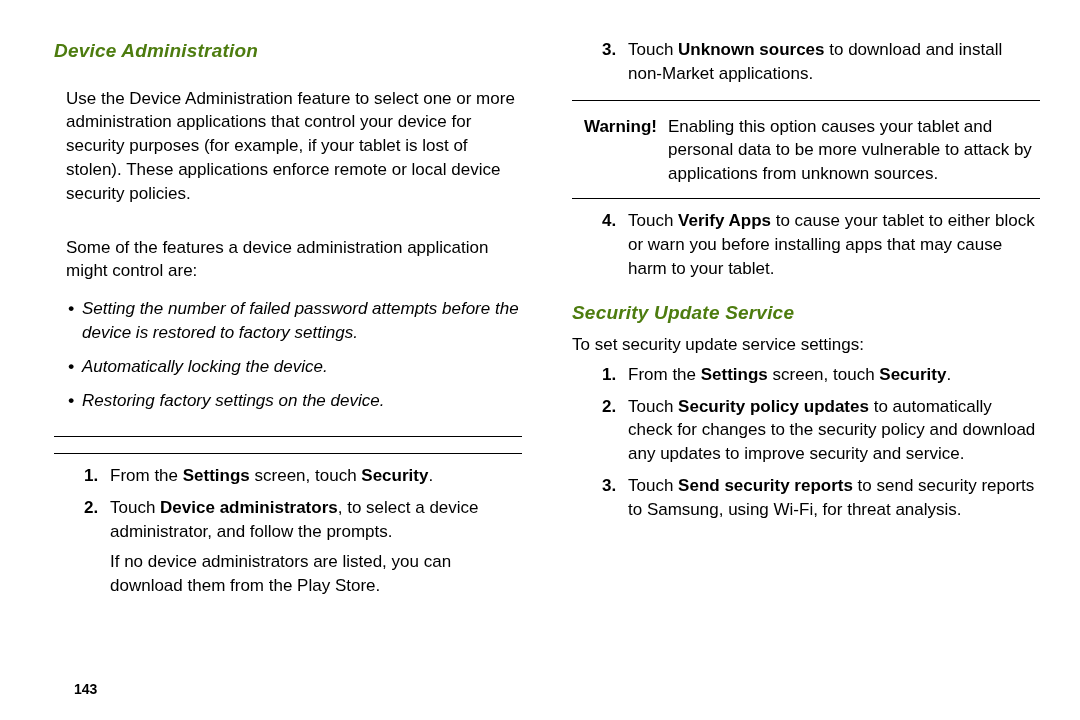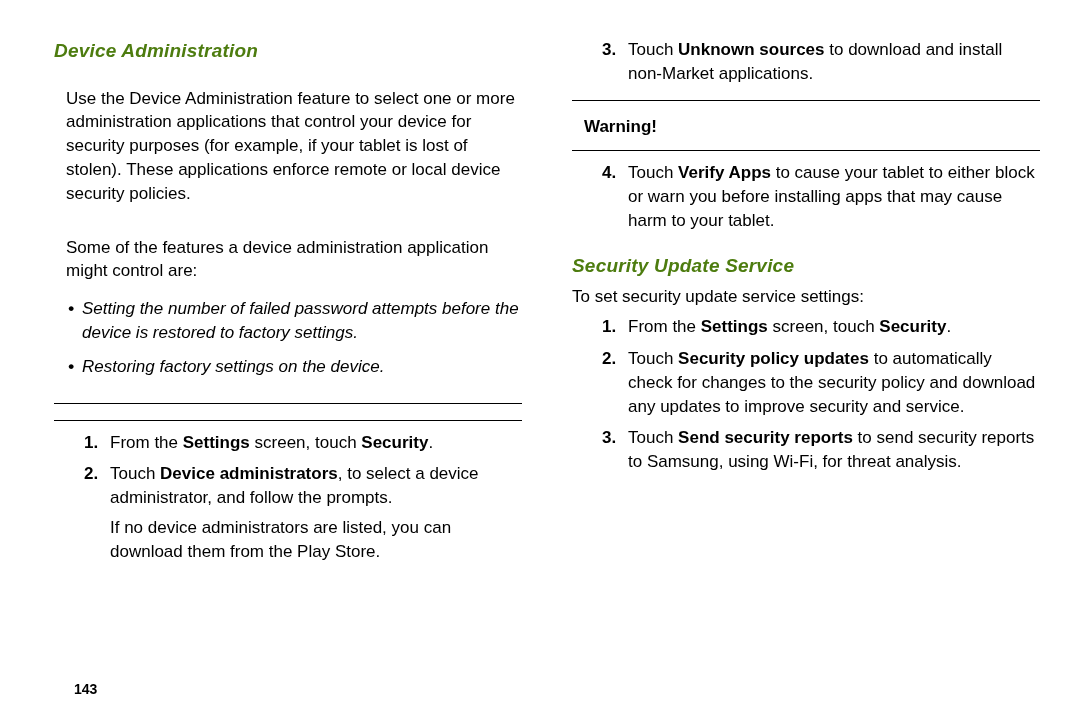--- a/index.html
+++ b/index.html
@@ -98,20 +98,21 @@
 </style>
 </head>
 <body>
 
 <div class="col col-left">
   <h2 class="section">Device Administration</h2>
   <p class="body">Use the Device Administration feature to select one or more administration applications that control your device for security purposes (for example, if your tablet is lost of stolen). These applications enforce remote or local device security policies.</p>
   <p class="body">Some of the features a device administration application might control are:</p>
   <ul class="bullets">
     <li>Setting the number of failed password attempts before the device is restored to factory settings.</li>
+    <li>Automatically locking the device.</li>
     <li>Restoring factory settings on the device.</li>
   </ul>
   <hr class="rule">
   <hr class="rule">
   <ol class="numlist">
     <li>
       <span>From the </span><strong>Settings</strong><span> screen, touch </span><strong>Security</strong><span>.</span>
     </li>
     <li>
       <span>Touch </span><strong>Device administrators</strong><span>, to select a device administrator, and follow the prompts.</span>
@@ -123,20 +124,21 @@
 
 <div class="col col-right">
   <ol class="numlist start3">
     <li>
       <span>Touch </span><strong>Unknown sources</strong><span> to download and install non-Market applications.</span>
     </li>
   </ol>
   <hr class="rule">
   <div class="note-block">
     <span class="note-label">Warning!</span>
+    <span class="note-text">Enabling this option causes your tablet and personal data to be more vulnerable to attack by applications from unknown sources.</span>
   </div>
   <hr class="rule">
   <ol class="numlist start4">
     <li>
       <span>Touch </span><strong>Verify Apps</strong><span> to cause your tablet to either block or warn you before installing apps that may cause harm to your tablet.</span>
     </li>
   </ol>
   <h2 class="section" style="margin-top:12px;">Security Update Service</h2>
   <p style="margin-bottom:6px;">To set security update service settings:</p>
   <ol class="numlist">

